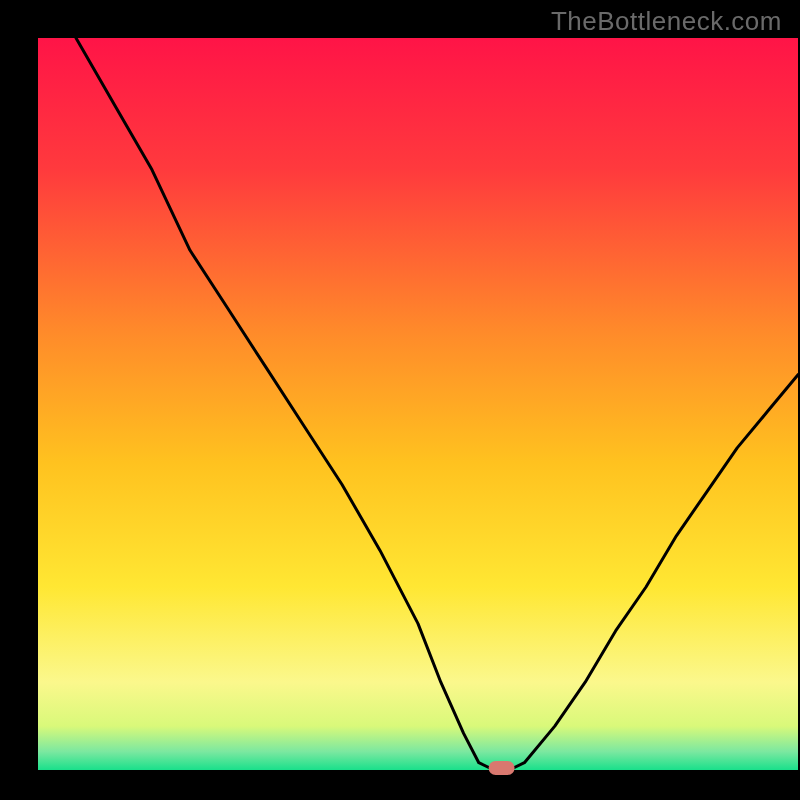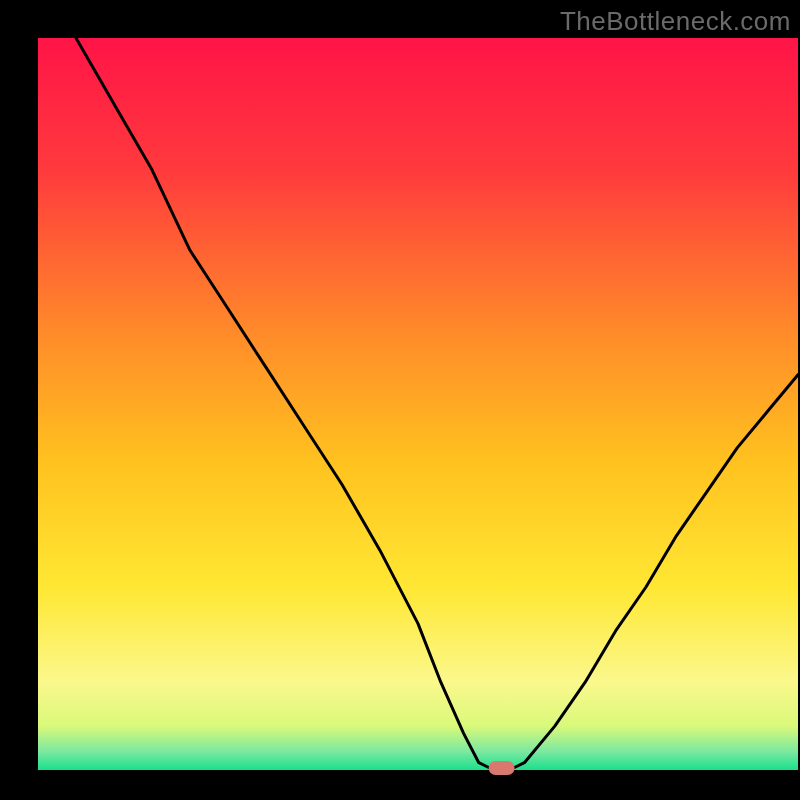--- a/index.html
+++ b/index.html
@@ -12,21 +12,21 @@
   }
   .container {
     position: relative;
     width: 800px;
     height: 800px;
     background: #000;
   }
   .watermark {
     position: absolute;
     top: 6px;
-    right: 9px;
+    right: 18px;
     color: #6a6a6a;
     font-family: Arial, Helvetica, sans-serif;
     font-size: 26px;
     letter-spacing: 0.5px;
     z-index: 4;
     user-select: none;
   }
   svg {
     position: absolute;
     top: 0;

